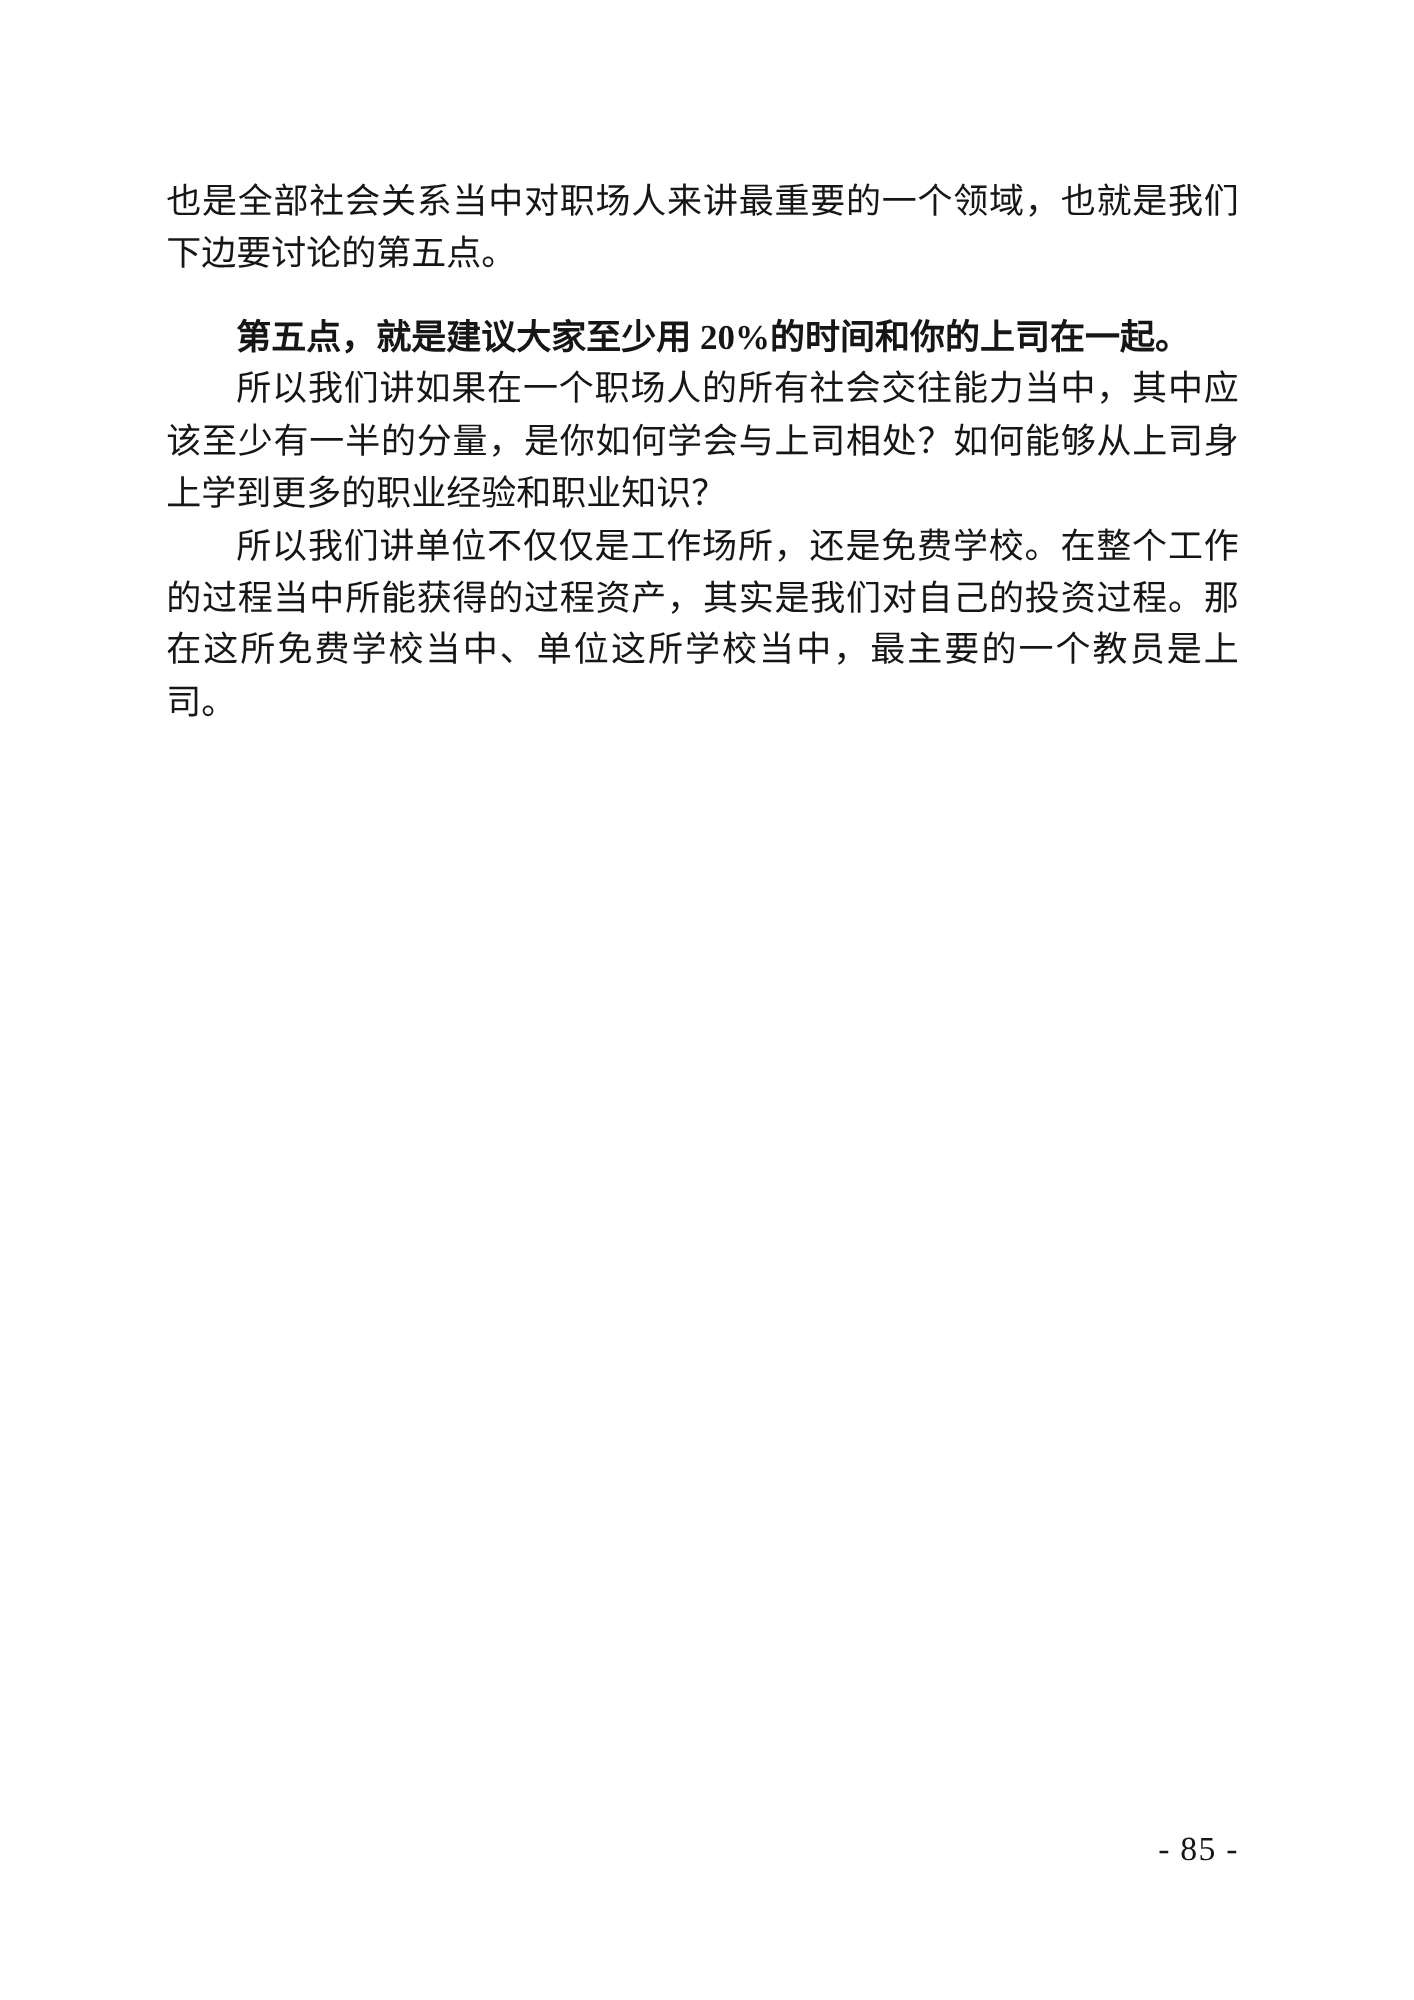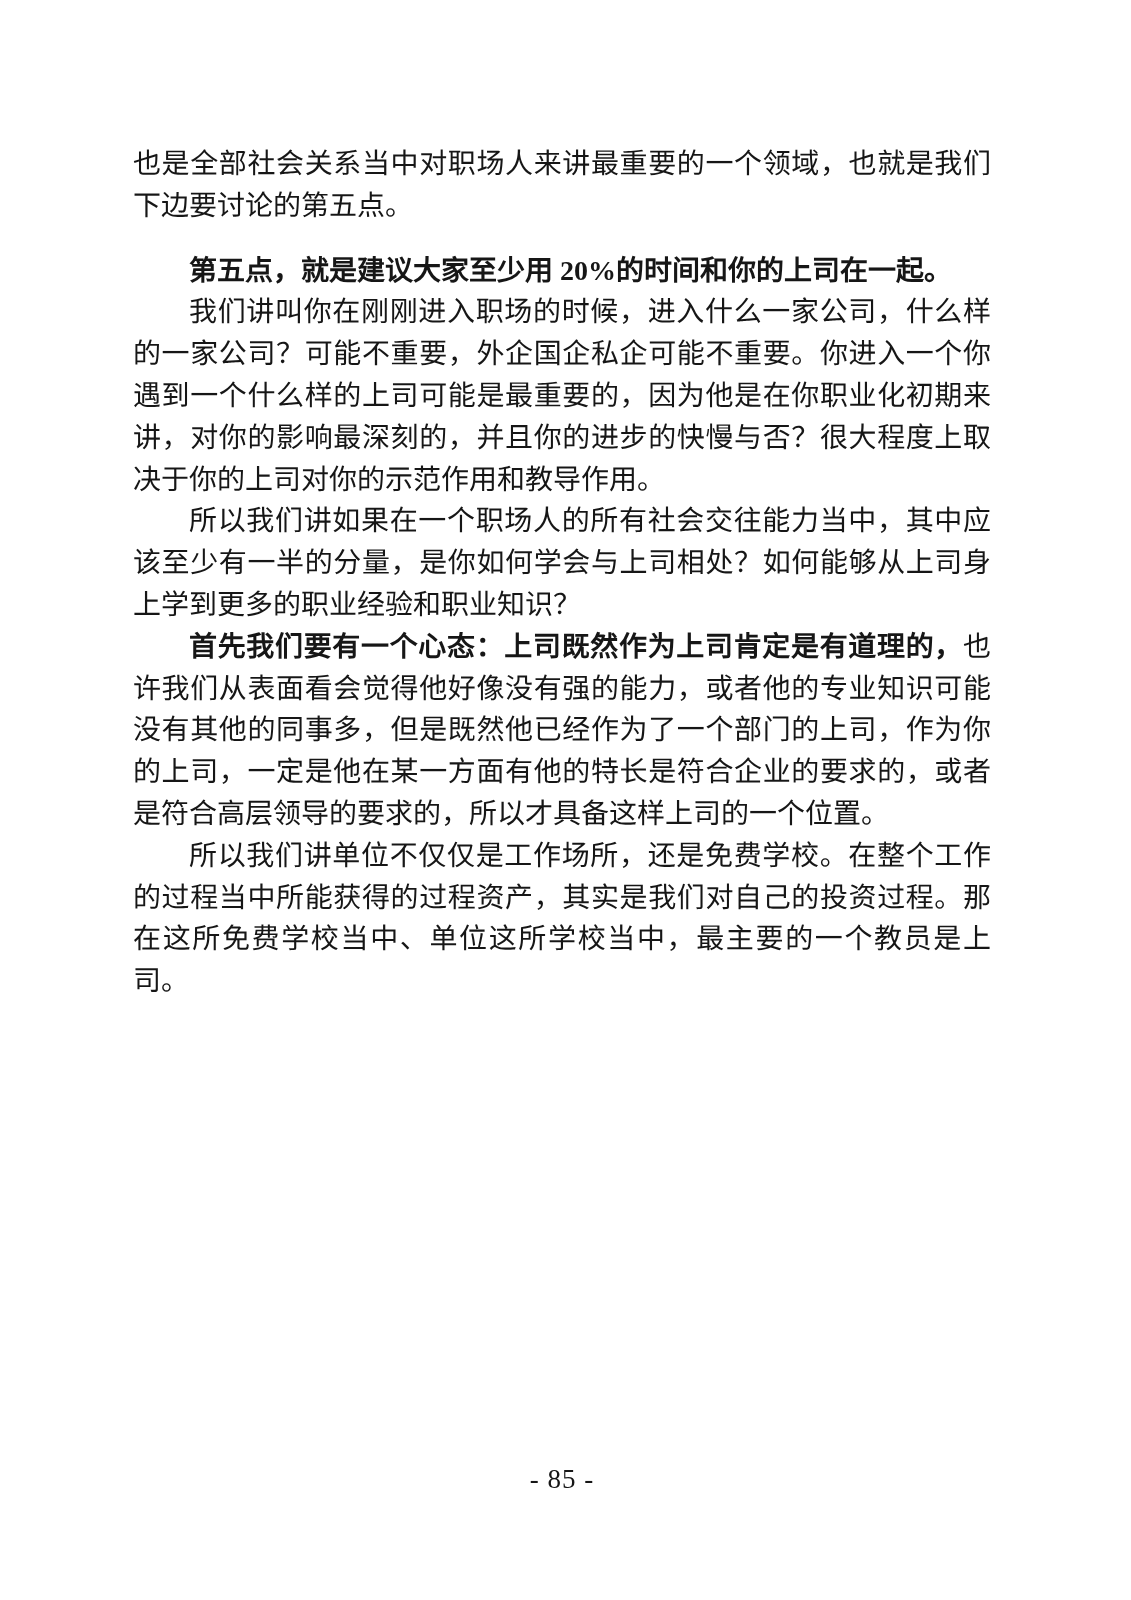--- a/index.html
+++ b/index.html
@@ -26,60 +26,57 @@
     text-align: justify;
     text-justify: inter-character;
   }
   .content p {
     margin: 0;
     padding: 0;
     text-indent: 2em;
   }
   .content p.noindent {
     text-indent: 0;
+    font-family: Liberation Mono, monospace;
   }
   .content p.heading {
     font-weight: 700;
     margin-top: 23px;
   }
   .content .lead {
     font-weight: 700;
     font-style: normal;
   }
   .footer {
     position: absolute;
     top: 1464px;
     left: 133px;
     width: 858px;
-    text-align: center;
+    text-align: right;
     font-size: 27px;
     color: #161616;
     letter-spacing: 1px;
     font-family: "Liberation Serif", "DejaVu Serif", serif;
   }
 </style>
 </head>
 <body>
 
 <div class="page">
   <div class="content">
 
     <p class="noindent">也是全部社会关系当中对职场人来讲最重要的一个领域，也就是我们下边要讨论的第五点。</p>
 
     <p class="heading">第五点，就是建议大家至少用 20%的时间和你的上司在一起。</p>
 
 
 
-    <p>我们讲叫你在刚刚进入职场的时候，进入什么一家公司，什么样的一家公司？可能不重要，外企国企私企可能不重要。你进入一个你遇到一个什么样的上司可能是最重要的，因为他是在你职业化初期来讲，对你的影响最深刻的，并且你的进步的快慢与否？很大程度上取决于你的上司对你的示范作用和教导作用。</p>
 
     <p>所以我们讲如果在一个职场人的所有社会交往能力当中，其中应该至少有一半的分量，是你如何学会与上司相处？如何能够从上司身上学到更多的职业经验和职业知识？</p>
 
-    <p>
-      <span class="lead">首先我们要有一个心态：上司既然作为上司肯定是有道理的，</span><span>也许我们从表面看会觉得他好像没有强的能力，或者他的专业知识可能没有其他的同事多，但是既然他已经作为了一个部门的上司，作为你的上司，一定是他在某一方面有他的特长是符合企业的要求的，或者是符合高层领导的要求的，所以才具备这样上司的一个位置。</span>
-    </p>
 
 
     <p>所以我们讲单位不仅仅是工作场所，还是免费学校。在整个工作的过程当中所能获得的过程资产，其实是我们对自己的投资过程。那在这所免费学校当中、单位这所学校当中，最主要的一个教员是上司。</p>
 
 
   </div>
 
   <div class="footer">- 85 -</div>
 </div>
 

